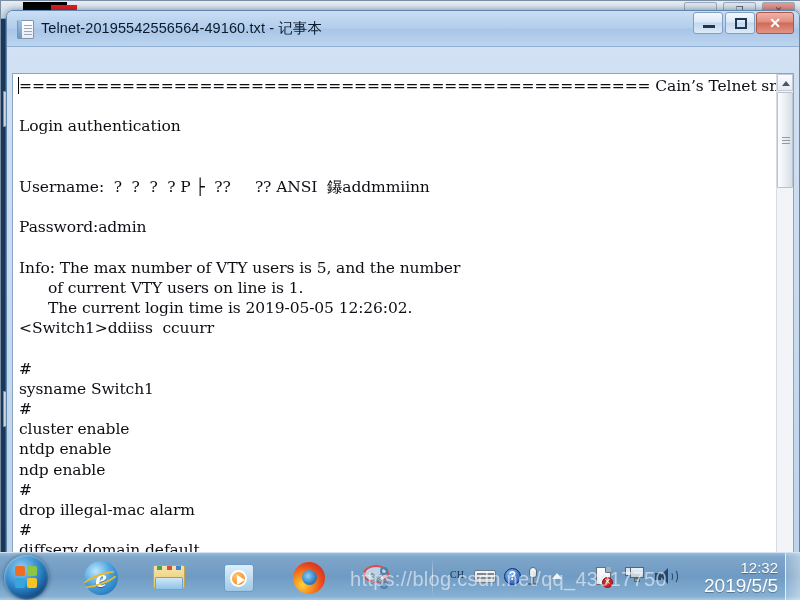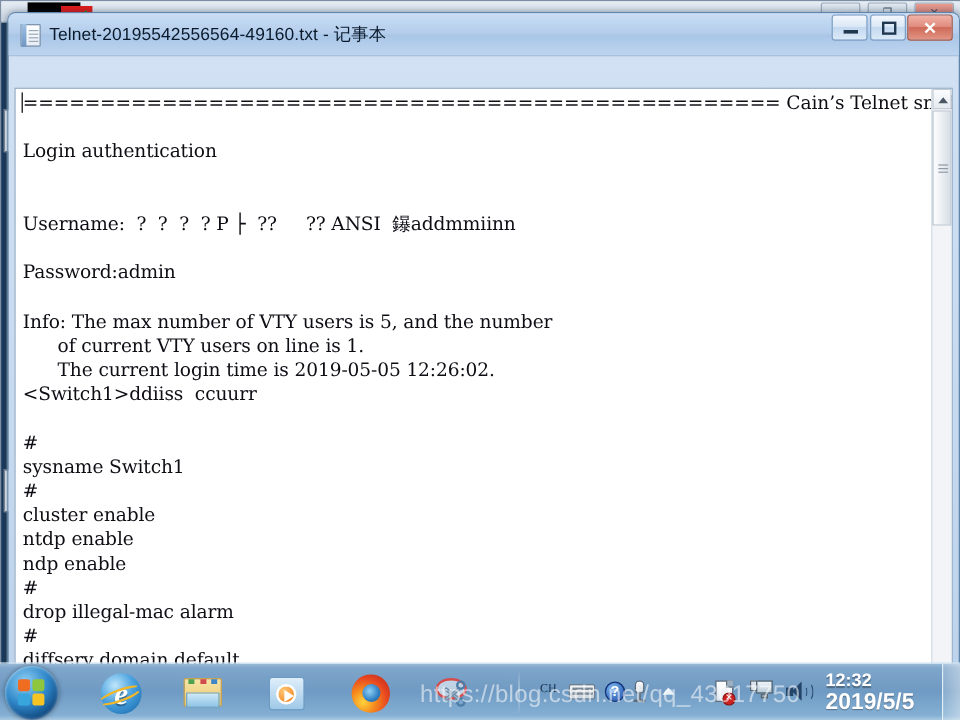--- a/index.html
+++ b/index.html
@@ -363,24 +363,23 @@
   }
   .spk-wave {
     position: absolute; border: 1.5px solid #23456a;
     border-radius: 50%; border-left-color: transparent;
     border-top-color: transparent; border-bottom-color: transparent;
   }
   .sw1 { left: 13px; top: 4px; width: 5px; height: 9px; }
   .sw2 { left: 15px; top: 1px; width: 8px; height: 15px; }
 
   .clock {
-    position: absolute; right: 22px; top: 6px; width: 90px; text-align: left;
+    position: absolute; right: 22px; top: 6px; width: 90px; text-align: right;
     color: #ffffff; font-size: 15px; line-height: 18px;
     text-shadow: 0 1px 1px rgba(0,0,0,.35);
-    font-weight: bold;
   }
   .clock .date { font-size: 19px; }
   .show-desktop {
     position: absolute; right: 0; top: 0; width: 15px; height: 48px;
     background: linear-gradient(to right, rgba(255,255,255,.18), rgba(255,255,255,.42));
     border-left: 1px solid #e2eef8;
   }
   .watermark {
     position: absolute; left: 350px; top: 568px;
     font-size: 20px; color: rgba(255,255,255,.55);

